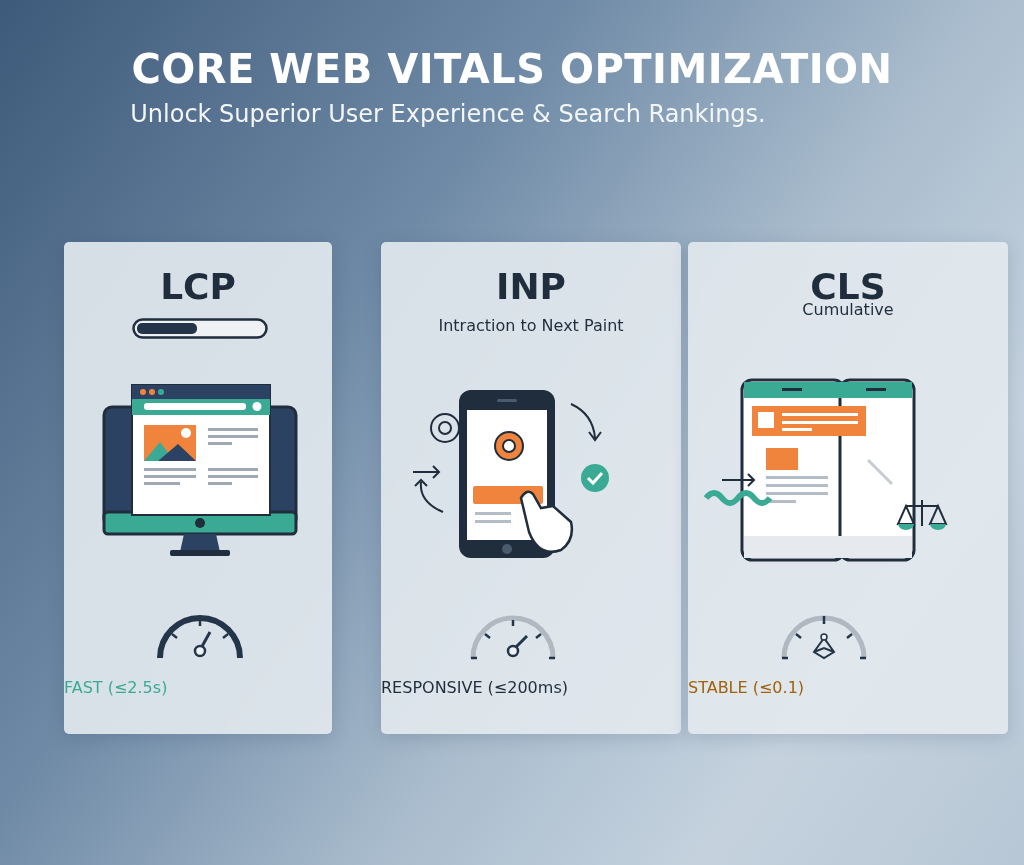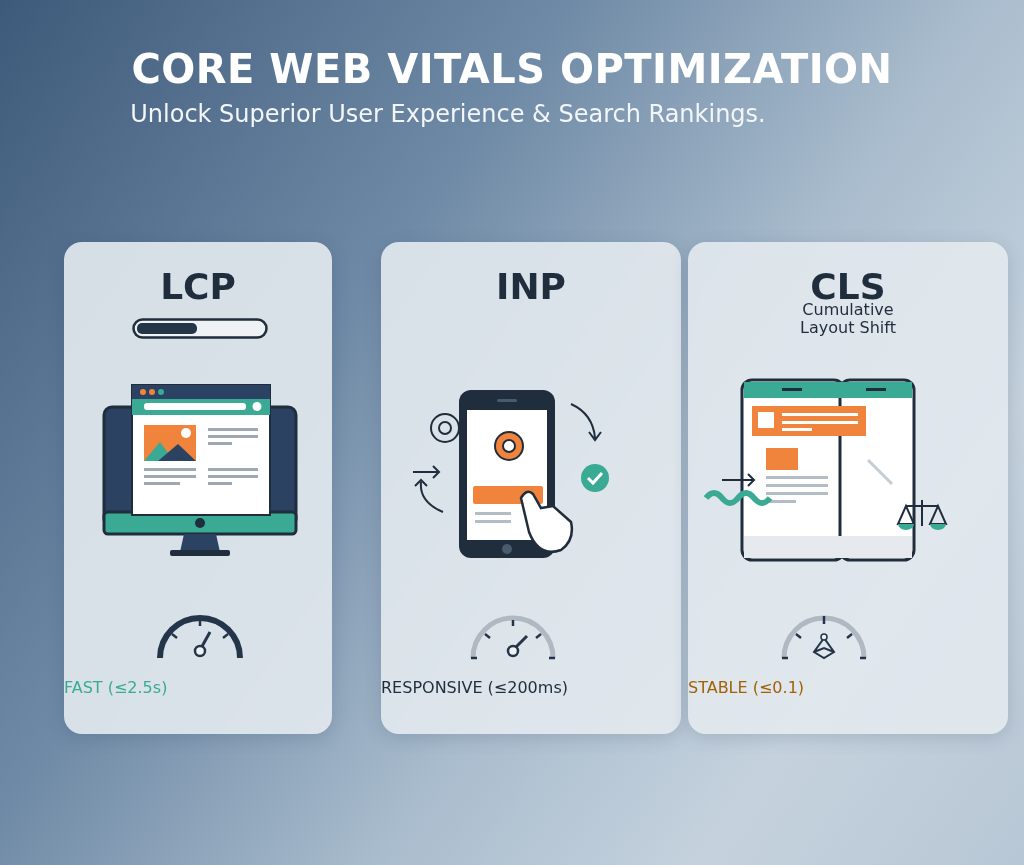--- a/index.html
+++ b/index.html
@@ -5,21 +5,21 @@
   html,body{margin:0;padding:0;}
   body{
     width:1024px;height:865px;overflow:hidden;position:relative;
     font-family:"DejaVu Sans",sans-serif;
     background:linear-gradient(125deg,#3e5a7a 0%,#6f8aa6 35%,#a9bccd 60%,#c5d2de 80%,#b8c7d5 100%);
   }
   .title{position:absolute;left:0;width:1024px;top:46px;text-align:center;color:#fff;
     font-size:40px;font-weight:bold;letter-spacing:0.5px;}
   .subtitle{position:absolute;left:0;width:896px;top:100px;text-align:center;color:#f3f6f9;
     font-size:24px;}
-  .card{position:absolute;top:242px;height:492px;border-radius:18px;
+  .card{position:absolute;top:242px;height:492px;border-radius:5px;
     background:rgba(226,232,238,0.92);box-shadow:0 4px 18px rgba(40,60,90,0.18);}
   .c1{left:64px;width:268px;}
   .c2{left:381px;width:300px;}
   .c3{left:688px;width:320px;}
   .metric{position:absolute;left:0;right:0;text-align:center;color:#1f2d3d;font-weight:bold;font-size:36px;top:24px;}
   .desc{position:absolute;left:0;right:0;text-align:center;color:#1f2d3d;font-size:16px;}
   .status{position:absolute;left:0;right:0;top:436px;text-align:left;font-size:16px;}
   .svgbox{position:absolute;}
 </style>
 </head>
@@ -72,20 +72,21 @@
         <line x1="76" y1="28" x2="71" y2="32"></line>
     </g>
     <line x1="48" y1="44" x2="58" y2="26" stroke="#24354a" stroke-width="3"></line>
     <circle cx="48" cy="45" r="5" fill="#eef2f5" stroke="#24354a" stroke-width="2.5"></circle>
   </svg>
   <div class="status" style="color:#3aaa94">FAST (≤2.5s)</div>
 </div>
 
 <div class="card c2">
   <div class="metric">INP</div>
+  <div class="desc" style="top:74px">Intraction to Next Paint</div>
   <svg class="svgbox" style="left:22px;top:140px" width="220" height="180">
     <g fill="none" stroke="#1f2d3d" stroke-width="2">
       <circle cx="42" cy="46" r="14"></circle>
         <circle cx="42" cy="46" r="6"></circle>
       <path d="M10 90 L36 90 M30 84 L36 90 L30 96"></path>
       <path d="M40 130 Q16 120 18 100 M12 104 L18 98 L24 104"></path>
       <path d="M168 22 Q190 32 192 56 M186 50 L192 58 L198 50"></path>
     </g>
     <rect x="56" y="8" width="96" height="168" rx="12" fill="#1f2d3d"></rect>
     <rect x="64" y="28" width="80" height="130" fill="#fff"></rect>
@@ -111,21 +112,20 @@
     </g>
     <line x1="48" y1="44" x2="62" y2="30" stroke="#24354a" stroke-width="3"></line>
     <circle cx="48" cy="45" r="5" fill="#eef2f5" stroke="#24354a" stroke-width="2.5"></circle>
   </svg>
   <div class="status" style="color:#1f2d3d">RESPONSIVE (≤200ms)</div>
 </div>
 
 <div class="card c3">
   <div class="metric">CLS</div>
   <div class="desc" style="top:58px">Cumulative</div>
-  <div class="desc" style="top:76px">Layout Shift</div>
   <svg class="svgbox" style="left:12px;top:134px" width="250" height="190">
     <rect x="42" y="4" width="102" height="180" rx="10" fill="#fff" stroke="#1f2d3d" stroke-width="3"></rect>
     <rect x="140" y="4" width="74" height="180" rx="10" fill="#fff" stroke="#1f2d3d" stroke-width="3"></rect>
     <rect x="44" y="6" width="98" height="16" fill="#3aaa94"></rect>
       <rect x="142" y="6" width="70" height="16" fill="#3aaa94"></rect>
     <rect x="82" y="12" width="20" height="3" fill="#1f2d3d"></rect>
       <rect x="166" y="12" width="20" height="3" fill="#1f2d3d"></rect>
     <rect x="52" y="30" width="114" height="30" fill="#f0843c"></rect>
     <rect x="58" y="36" width="16" height="16" fill="#fff"></rect>
     <rect x="82" y="37" width="76" height="3" fill="#fff"></rect>

